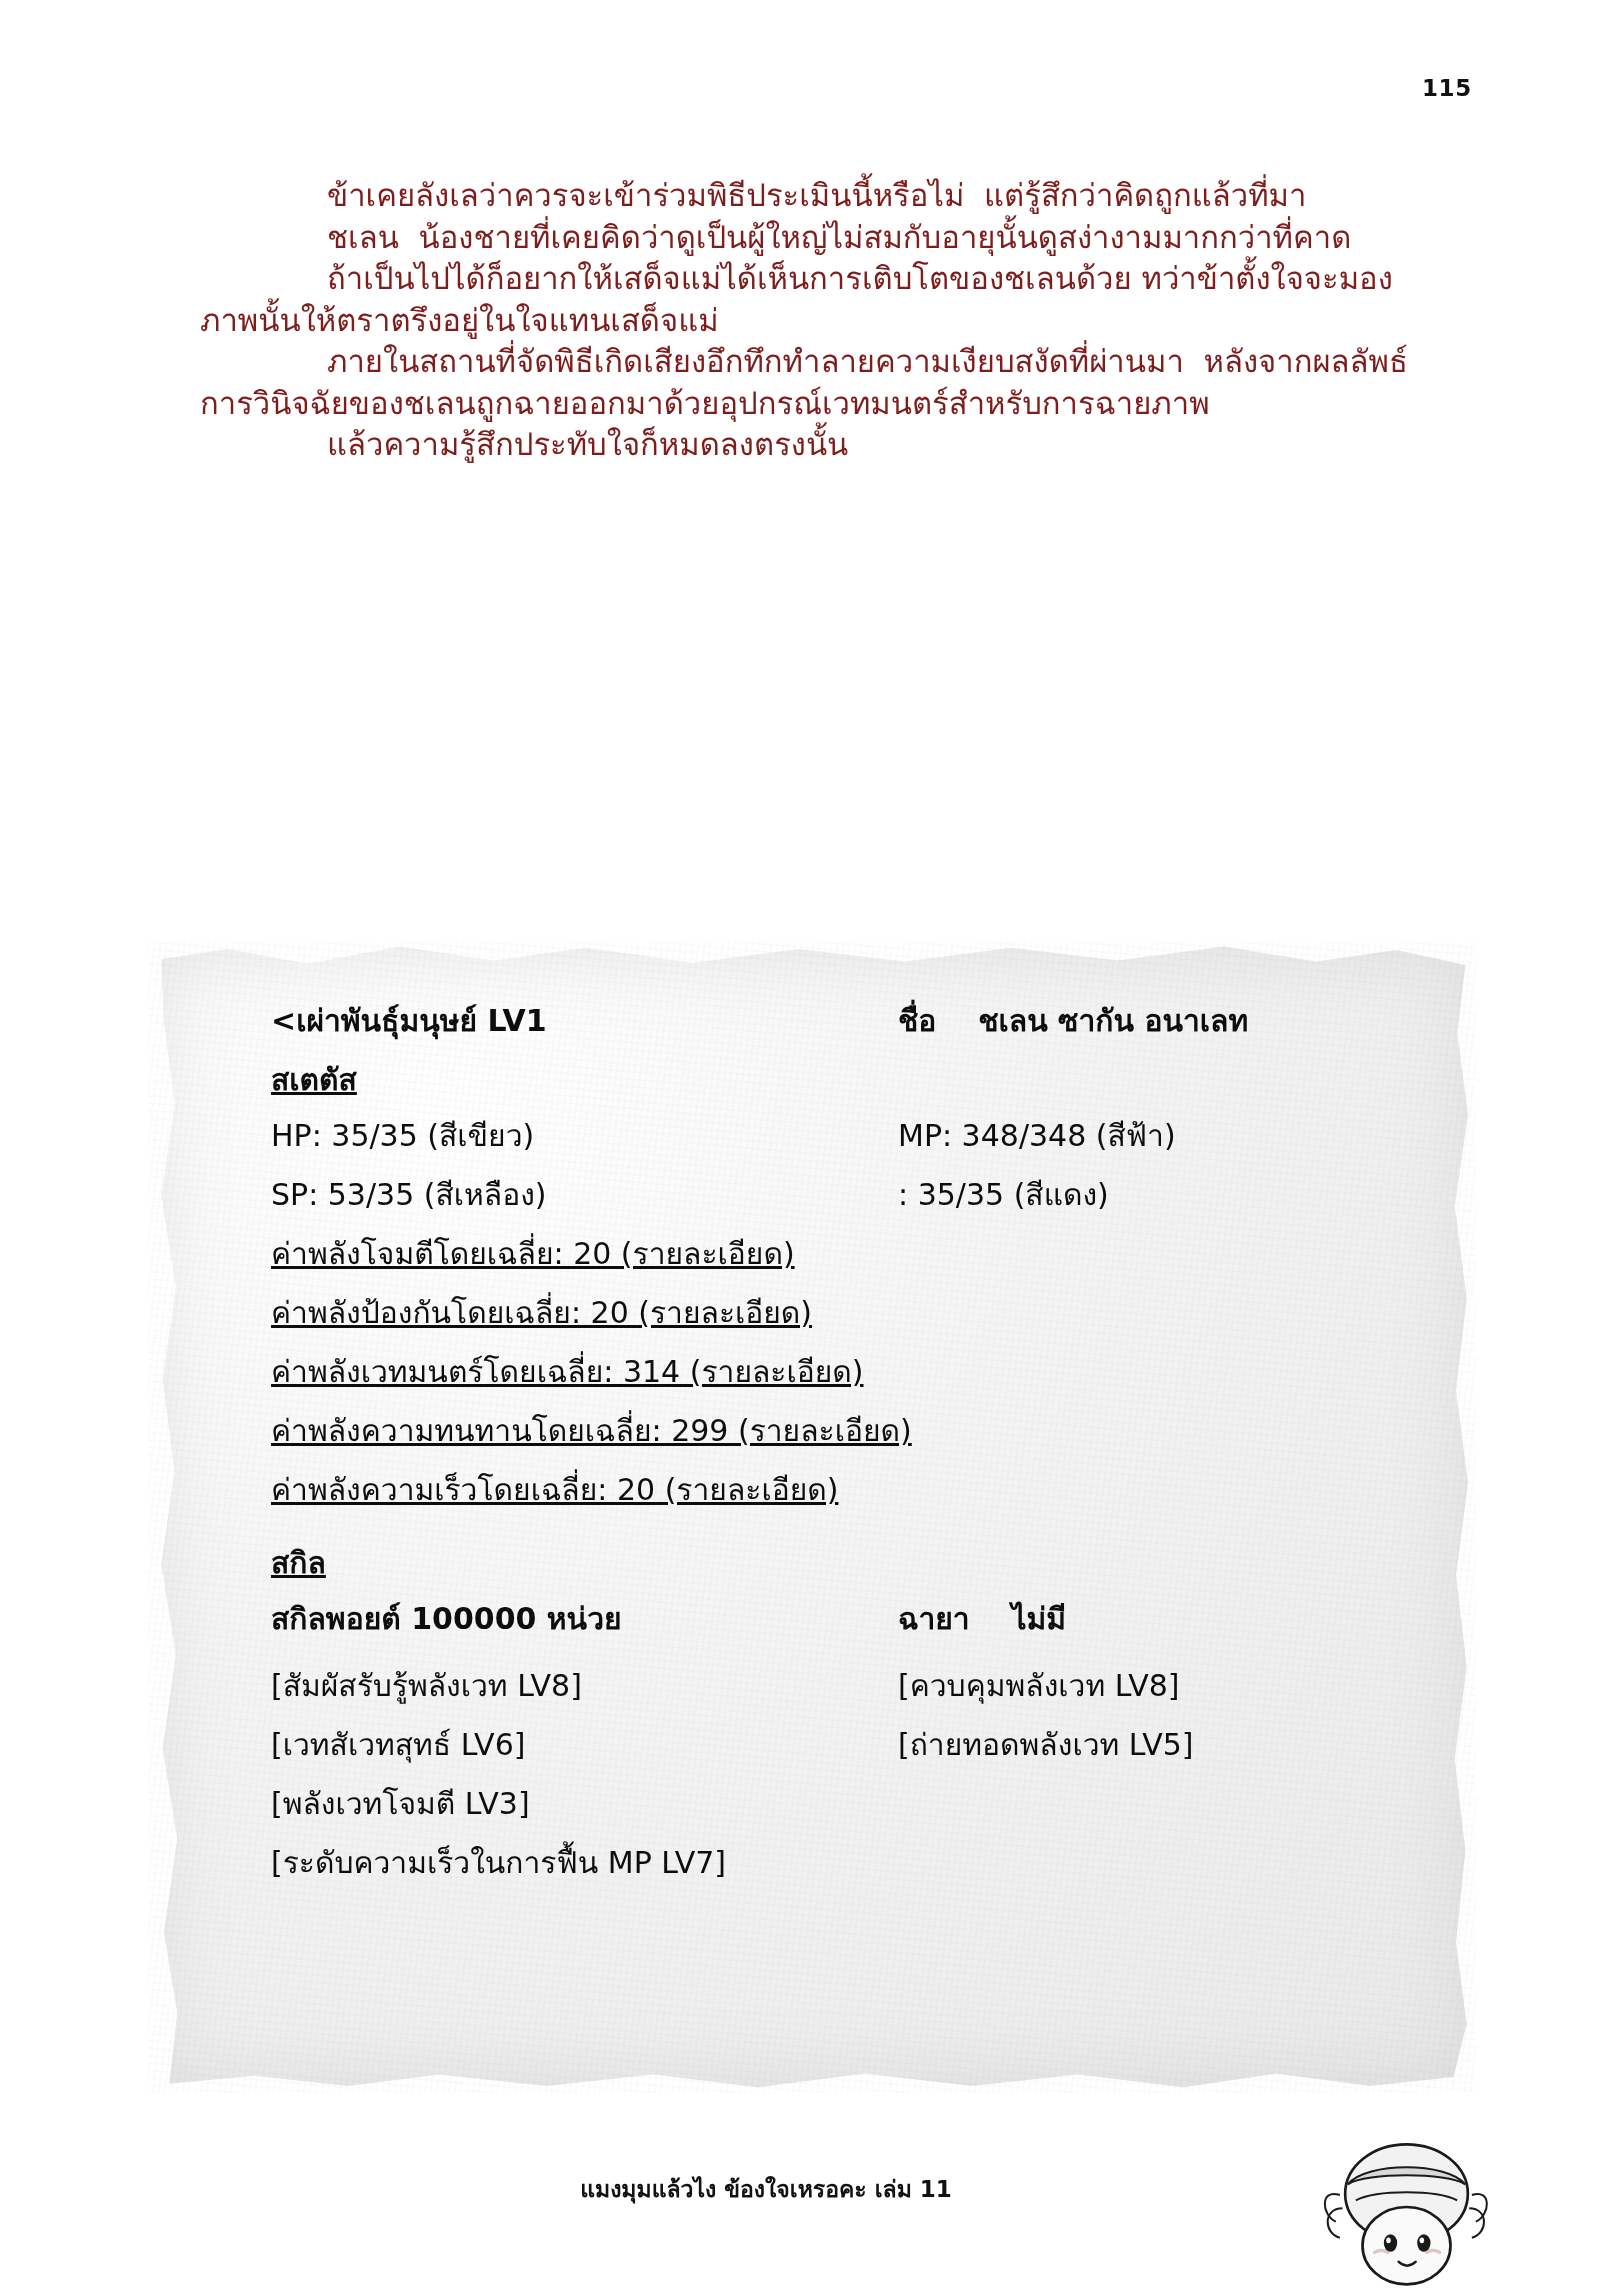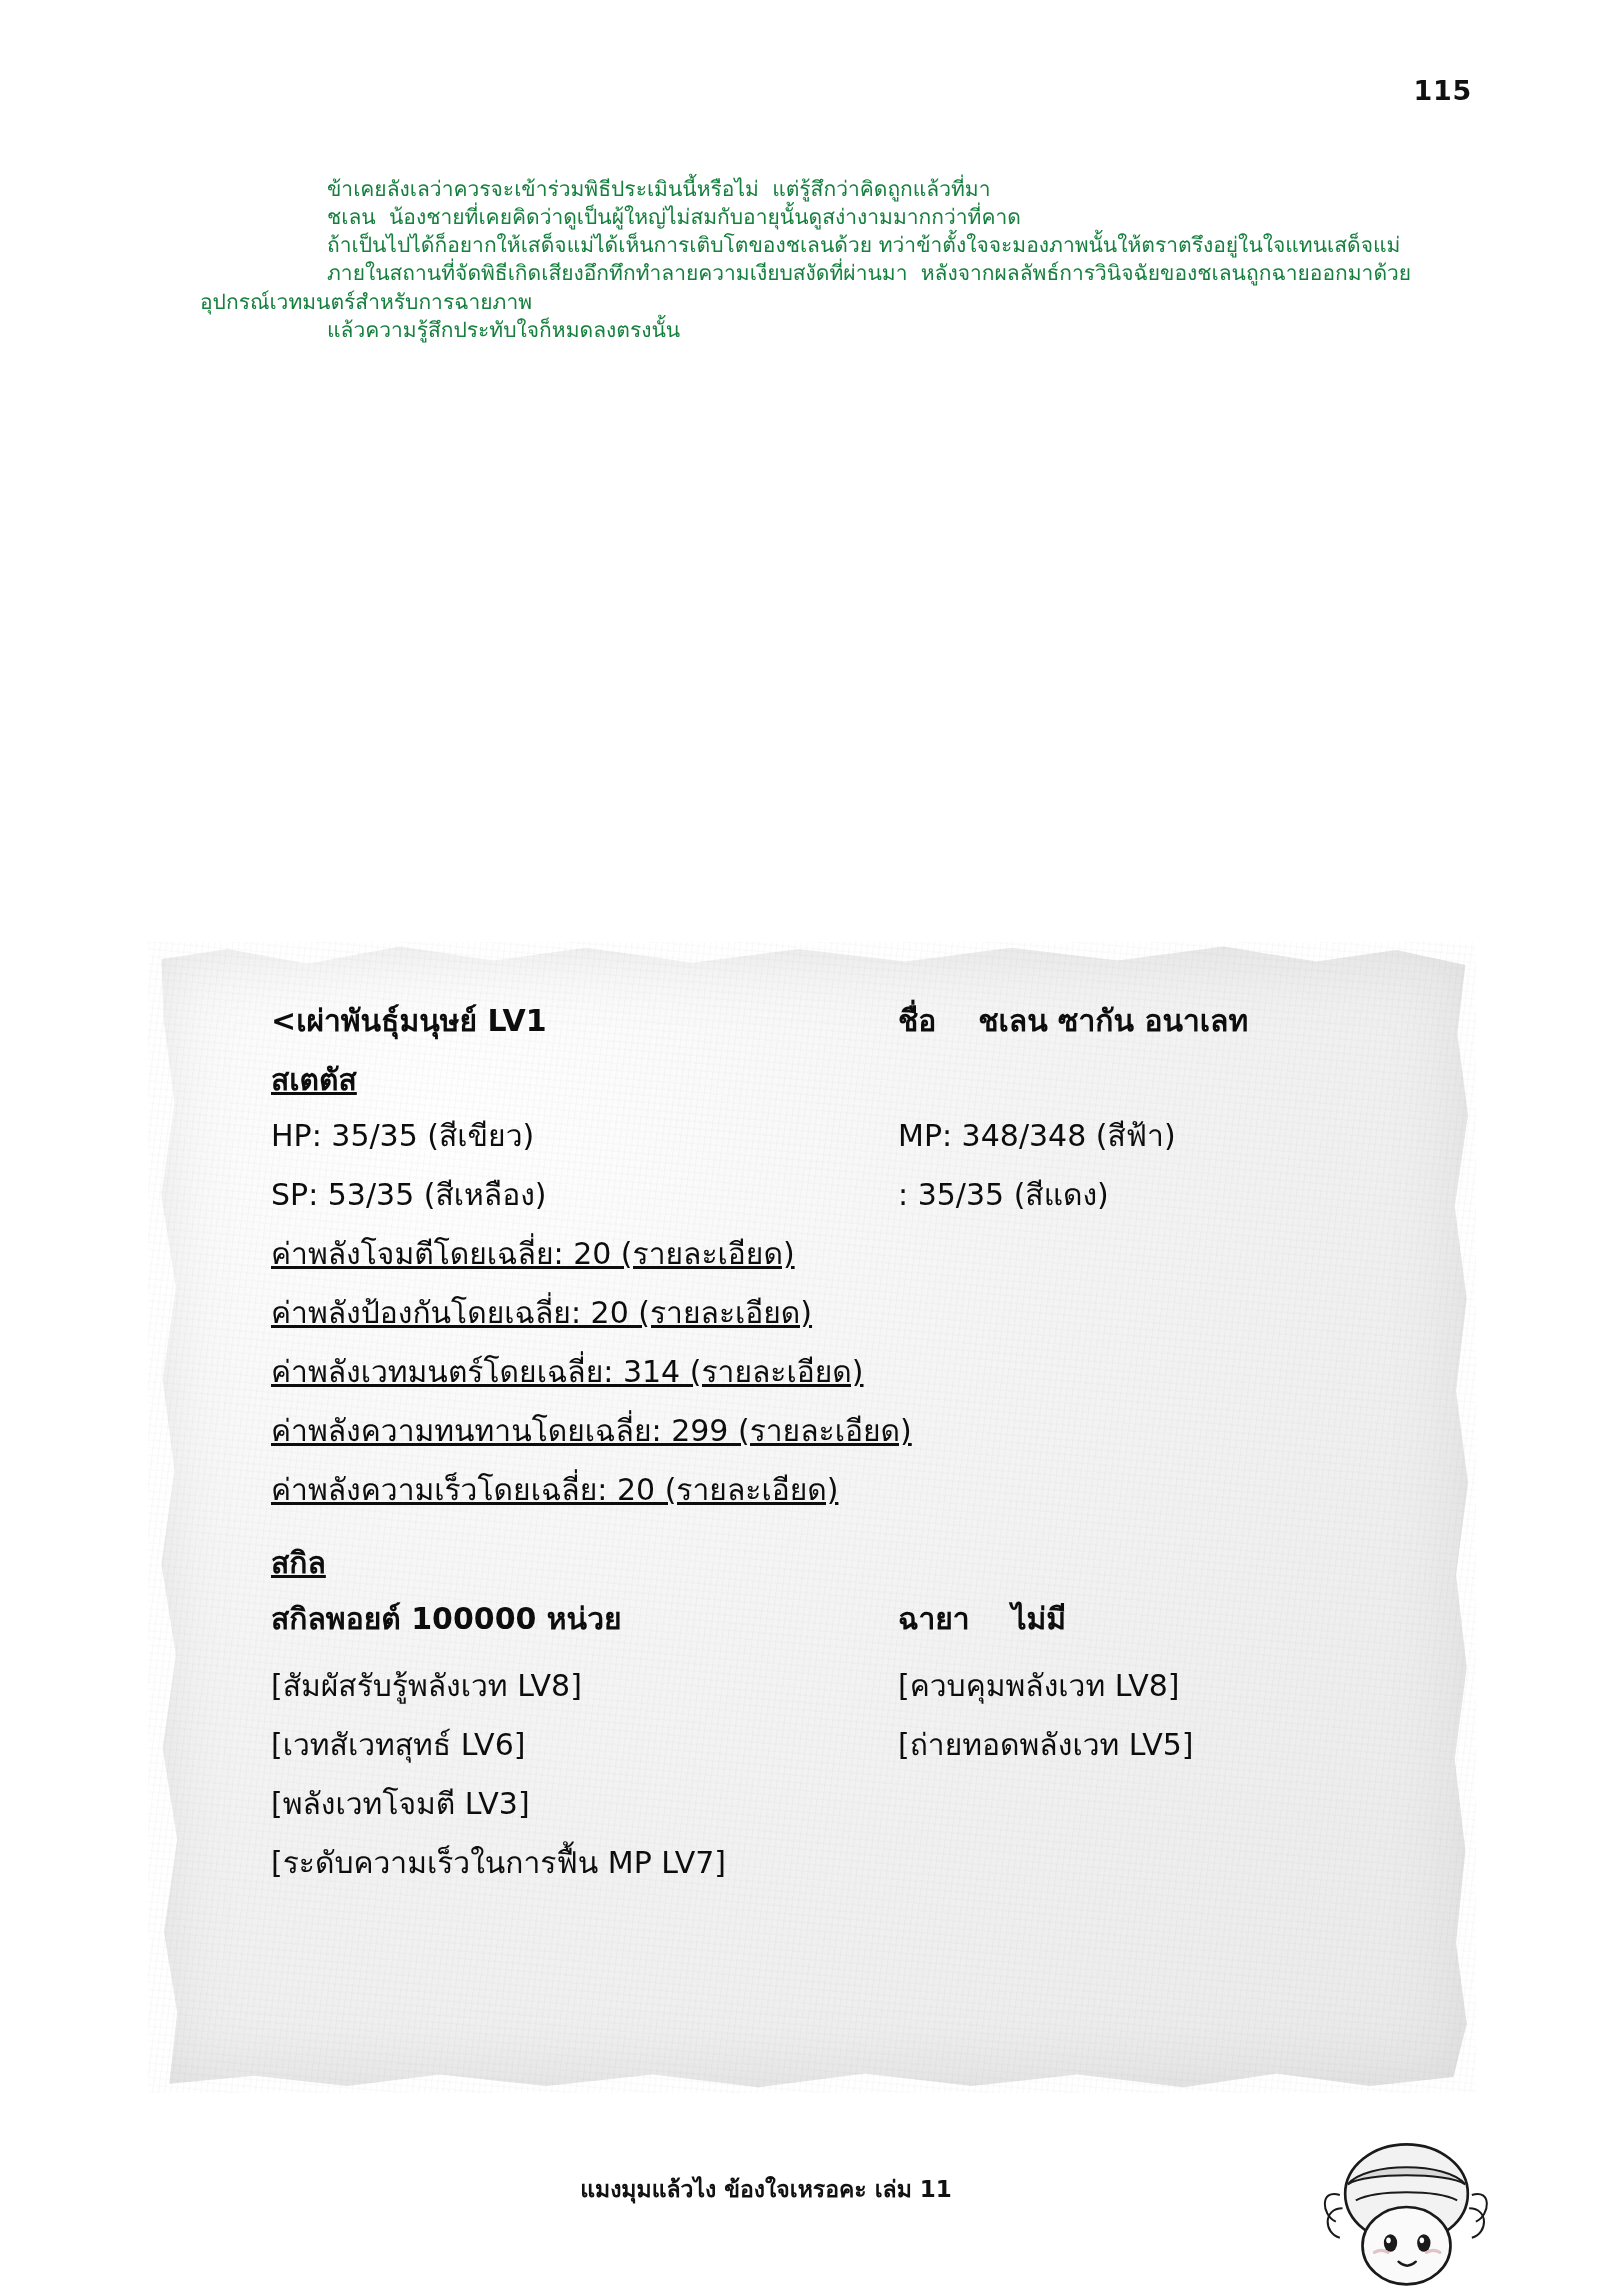--- a/index.html
+++ b/index.html
@@ -19,35 +19,35 @@
     position: absolute;
     inset: 0;
     background: #ffffff;
   }
 
   
   .page-number {
     position: absolute;
     top: 75px;
     right: 140px;
-    font-size: 27px;
+    font-size: 23px;
     font-weight: bold;
     letter-spacing: 0.7px;
     color: #111;
   }
 
   
   .body-text {
     position: absolute;
     top: 175px;
     left: 200px;
     width: 1221px;
-    font-size: 21px;
+    font-size: 31px;
     line-height: 1.34;
-    color: #15803d;
+    color: #7f1d1d;
   }
   .para {
     margin: 0 0 0 0;
     text-indent: 127px;
     white-space: pre-wrap;
   }
 
   
   .status-card {
     position: absolute;

